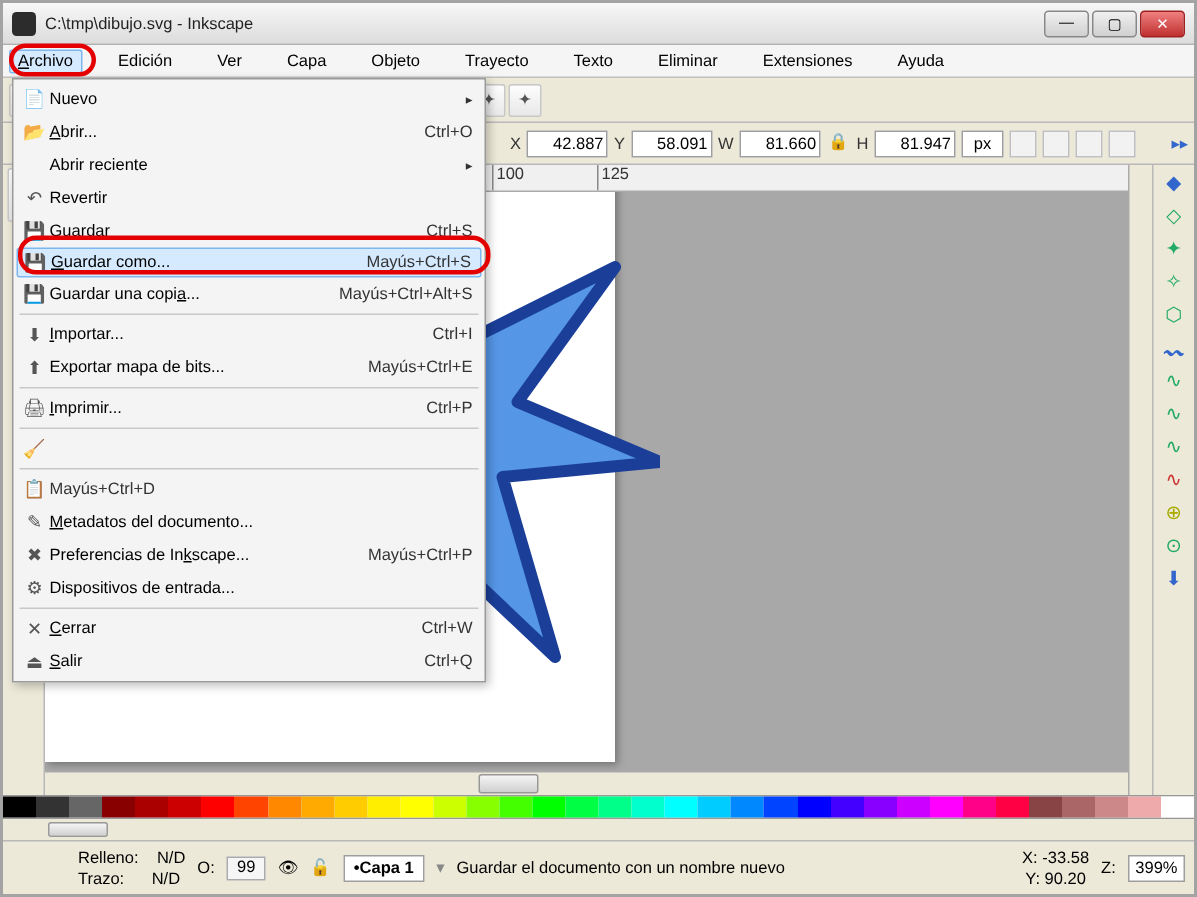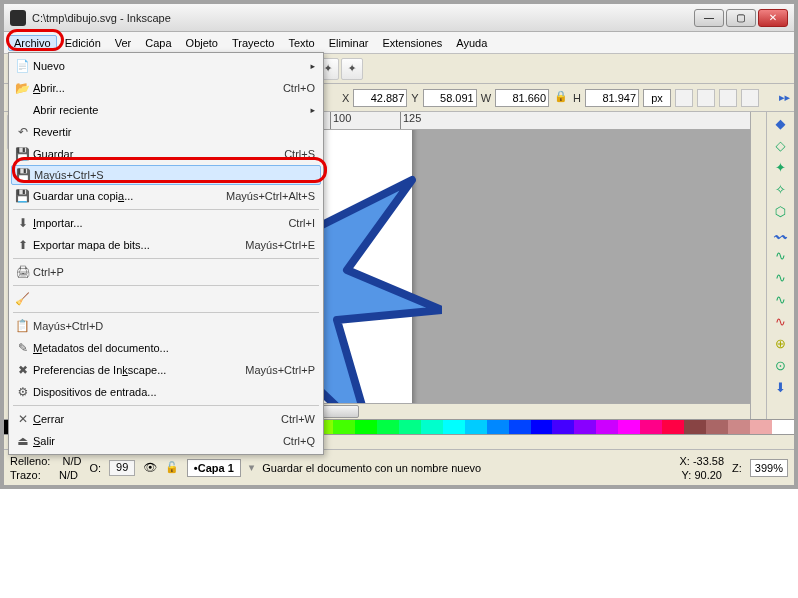--- a/index.html
+++ b/index.html
@@ -1,24 +1,24 @@
 <!DOCTYPE html>
 <html><head>
 <meta charset="utf-8">
 <style>
 * { box-sizing: border-box; margin: 0; padding: 0; font-family: "Segoe UI", Tahoma, sans-serif; font-size: 11px; }
 body { background: #fff; width: 798px; height: 598px; overflow: hidden; position: relative; }
-.window { width: 798px; height: 489px; border: 4px solid #a3a3a3; background: #f0f0f0; display: flex; flex-direction: column; }
+.window { width: 798px; height: 598px; border: 2px solid #a3a3a3; background: #f0f0f0; display: flex; flex-direction: column; }
 .titlebar { height: 28px; background: linear-gradient(#f7f7f7,#dcdcdc); border-bottom: 1px solid #b0b0b0; display: flex; align-items: center; padding: 0 6px; }
 .titlebar .appicon { width: 16px; height: 16px; background: #2c2c2c; border-radius: 3px; margin-right: 6px; }
 .titlebar .title { flex: 1; color: #222; }
 .winbtns { display: flex; gap: 2px; }
 .winbtn { width: 30px; height: 18px; border: 1px solid #888; border-radius: 3px; background: linear-gradient(#f0f0f0,#d0d0d0); display: flex; align-items: center; justify-content: center; font-size: 10px; }
 .winbtn.close { background: linear-gradient(#f08080,#c03030); color: #fff; border-color: #a02020; }
-.menubar { height: 22px; background: #f5f5f5; border-bottom: 1px solid #c0c0c0; display: flex; align-items: center; padding: 0 4px; gap: 2px; position: relative; text-align: center; }
+.menubar { height: 22px; background: #f5f5f5; border-bottom: 1px solid #c0c0c0; display: flex; align-items: center; padding: 0 4px; gap: 18px; position: relative; text-align: center; }
 .menubar .menuitem { padding: 2px 6px; cursor: default; }
 .menubar .menuitem u { text-decoration: underline; }
 .menubar .menuitem.active { background: #d6eaff; border: 1px solid #7db7ef; border-radius: 2px; padding: 1px 5px; }
 .red-ring { position: absolute; border: 3px solid #e40000; border-radius: 12px; pointer-events: none; z-index: 50; }
 .ring-archivo { left: 6px; top: 29px; width: 58px; height: 22px; }
 .ring-saveas { left: 12px; top: 157px; width: 315px; height: 26px; }
 .dropdown { position: absolute; left: 8px; top: 52px; width: 316px; background: #f4f4f4; border: 1px solid #9a9a9a; box-shadow: 2px 2px 6px rgba(0,0,0,0.25); z-index: 40; padding: 2px 0; }
 .dropdown .item { display: flex; align-items: center; height: 22px; padding: 0 8px 0 4px; }
 .dropdown .item .icon { width: 20px; height: 16px; display: flex; align-items: center; justify-content: center; font-size: 12px; color: #555; }
 .dropdown .item .label { flex: 1; }
@@ -51,21 +51,21 @@
 .righttools .rt { width: 18px; height: 18px; font-size: 13px; color: #2a6; text-align: center; }
 .righttools .rt.blue { color: #36c; }
 .righttools .rt.red { color: #c33; }
 .righttools .rt.y { color: #aa0; }
 .scroll-v { width: 16px; background: #ece9d8; border-left: 1px solid #aaa; }
 .palette { height: 16px; display: flex; border-top: 1px solid #999; border-bottom: 1px solid #999; }
 .palette .sw { flex: 1; }
 .bottombar { height: 14px; background: #ece9d8; display: flex; align-items: center; }
 .bottombar .hthumb { width: 40px; height: 10px; background: linear-gradient(#f5f5f5,#d0d0d0); border: 1px solid #999; border-radius: 2px; margin-left: 30px; }
 .statusbar { height: 36px; background: #ece9d8; border-top: 1px solid #b8b8b8; display: flex; align-items: center; padding: 0 6px; gap: 8px; font-size: 11px; }
-.statusbar .col { line-height: 14px; }
+.statusbar .col { line-height: 14px; margin-left: 44px; }
 .statusbar .layerbox { border: 1px solid #9e9e9e; background: #fff; padding: 0 6px; height: 18px; display: flex; align-items: center; font-weight: bold; }
 .statusbar .ofield { width: 26px; height: 16px; border: 1px solid #aaa; background: #f6f6f6; text-align: center; }
 .statusbar .right { margin-left: auto; text-align: center; line-height: 14px; }
 .statusbar .zoom { border: 1px solid #9e9e9e; background: #fff; padding: 0 4px; height: 18px; display: flex; align-items: center; }
 </style>
 </head>
 <body>
 
 <div class="window">
   <div class="titlebar">
@@ -268,20 +268,21 @@
       <span class="icon">↶</span>
       <span class="label">Revertir</span>
     </div>
   <div class="item">
       <span class="icon">💾</span>
       <span class="label"><u>G</u>uardar</span>
       <span class="shortcut">Ctrl+S</span>
     </div>
   <div class="item hl">
       <span class="icon">💾</span>
+      <span class="label"><u>G</u>uardar como...</span>
       <span class="shortcut">Mayús+Ctrl+S</span>
     </div>
   <div class="item">
       <span class="icon">💾</span>
       <span class="label">Guardar una copi<u>a</u>...</span>
       <span class="shortcut">Mayús+Ctrl+Alt+S</span>
     </div>
   <div class="sep"></div>
   <div class="item">
       <span class="icon">⬇</span>
@@ -289,20 +290,21 @@
       <span class="shortcut">Ctrl+I</span>
     </div>
   <div class="item">
       <span class="icon">⬆</span>
       <span class="label">Exportar mapa de bits...</span>
       <span class="shortcut">Mayús+Ctrl+E</span>
     </div>
   <div class="sep"></div>
   <div class="item">
       <span class="icon">🖨</span>
+      <span class="label"><u>I</u>mprimir...</span>
       <span class="shortcut">Ctrl+P</span>
     </div>
   <div class="sep"></div>
   <div class="item">
       <span class="icon">🧹</span>
     </div>
   <div class="sep"></div>
   <div class="item">
       <span class="icon">📋</span>
       <span class="shortcut">Mayús+Ctrl+D</span>

